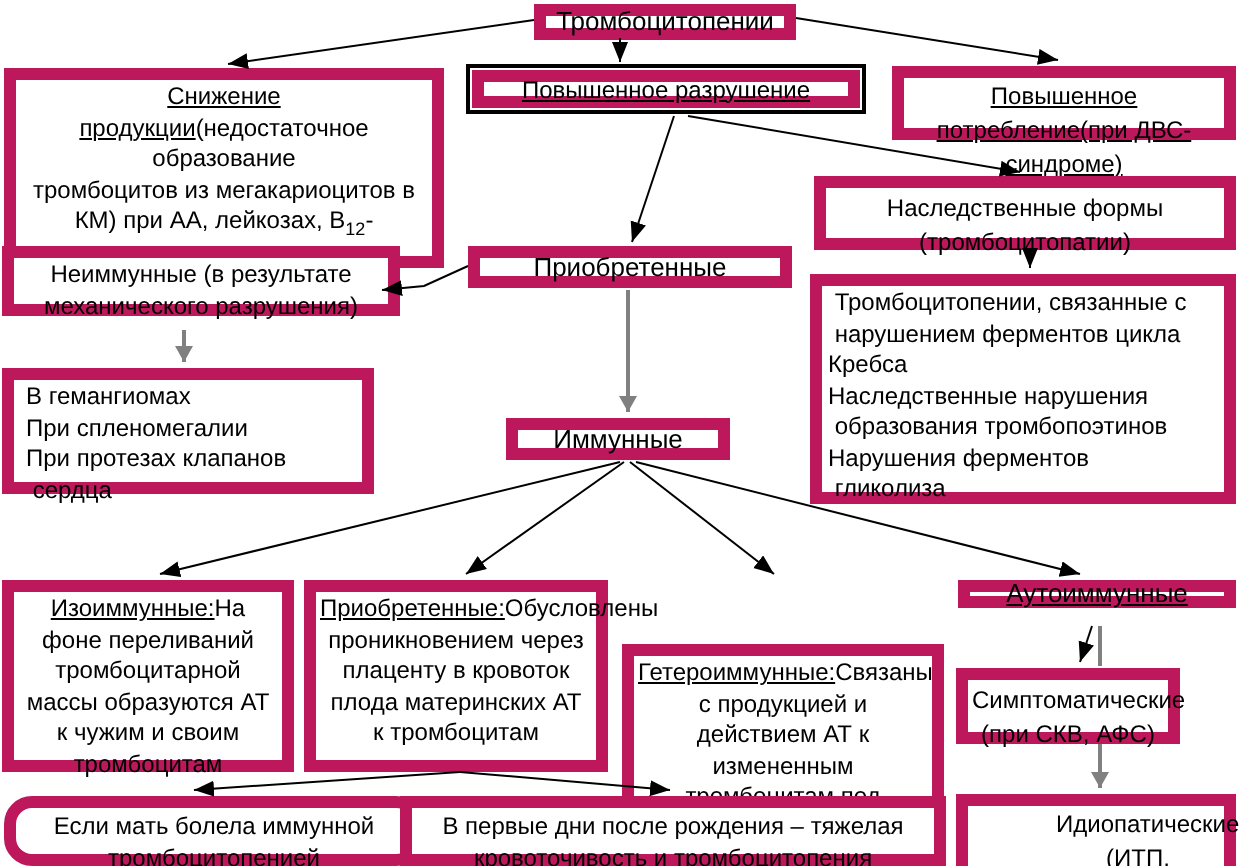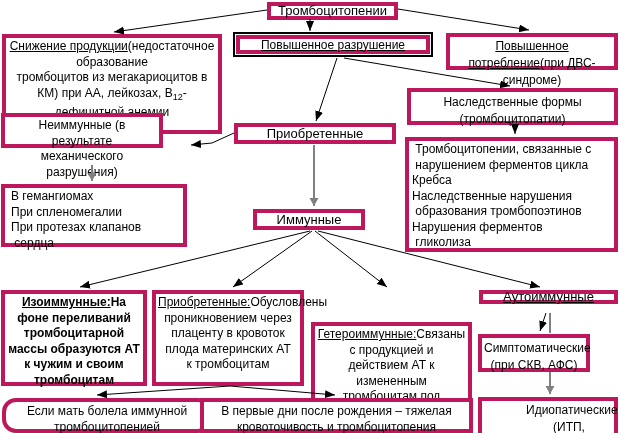--- a/index.html
+++ b/index.html
@@ -2,40 +2,40 @@
 <html><head>
 <meta charset="utf-8">
 <style>
   html,body{margin:0;padding:0;background:#fff;}
   #canvas{
     position:relative;width:621px;height:433px;background:#ffffff;
     font-family:"Liberation Sans","DejaVu Sans",sans-serif;color:#000;
     overflow:hidden;
   }
   .box{
-    position:absolute;box-sizing:border-box;border:4px solid #be185d;background:#fff;
+    position:absolute;box-sizing:border-box;border:6px solid #be185d;background:#fff;
     font-size:12px;line-height:15.5px;text-align:center;padding:1px 2px;
     white-space:pre-line;
   }
   .box .ttl{text-decoration:underline;}
   .lbl{display:flex;align-items:center;justify-content:center;white-space:nowrap;font-size:13px;}
   .left{text-align:left;white-space:pre-wrap;}
   .dbl{outline:2px solid #000;outline-offset:1px;font-size:12px;line-height:16px;}
   
   #b-root{left:267px;top:2px;width:131px;height:18px;}
   #b-reduced{left:2px;top:34px;width:220px;height:100px;}
   #b-destruction{left:236px;top:35px;width:194px;height:19px;}
-  #b-consumption{left:446px;top:33px;width:172px;height:37px;line-height:17px;}
+  #b-consumption{left:446px;top:33px;width:172px;height:37px;line-height:17px;text-decoration:underline;}
   #b-hereditary{left:407px;top:88px;width:211px;height:37px;line-height:17px;padding-top:2px;}
   #b-acquired{left:234px;top:123px;width:162px;height:21px;}
-  #b-nonimmune{left:1px;top:113px;width:162px;height:35px;}
+  #b-nonimmune{left:1px;top:123px;width:199px;height:35px;}
   #b-hemangiomas{left:1px;top:184px;width:186px;height:63px;padding-left:6px;}
   #b-krebs{left:405px;top:137px;width:213px;height:115px;padding-left:3px;}
   #b-immune{left:253px;top:209px;width:112px;height:21px;}
-  #b-isoimmune{left:1px;top:290px;width:146px;height:96px;font-weight:bold;}
+  #b-isoimmune{left:1px;top:290px;width:146px;height:96px;}
   #b-transimmune{left:152px;top:290px;width:152px;height:96px;}
   #b-heteroimmune{left:311px;top:290px;width:161px;height:96px;margin-top:32px;}
   #b-autoimmune{left:479px;top:290px;width:139px;height:14px;}
   #b-symptomatic{left:478px;top:334px;width:112px;height:38px;line-height:17px;padding-top:2px;}
   #b-idiopathic{left:478px;top:397px;width:140px;height:44px;line-height:17px;padding-left:44px;}
   #b-ifmother{left:2px;top:398px;width:210px;height:35px;line-height:16px;border-radius:14px;}
   #b-firstdays{left:200px;top:398px;width:273px;height:35px;line-height:16px;}
   #arrows{position:absolute;left:0;top:0;pointer-events:none;}
   sub{font-size:9px;}
 </style>

